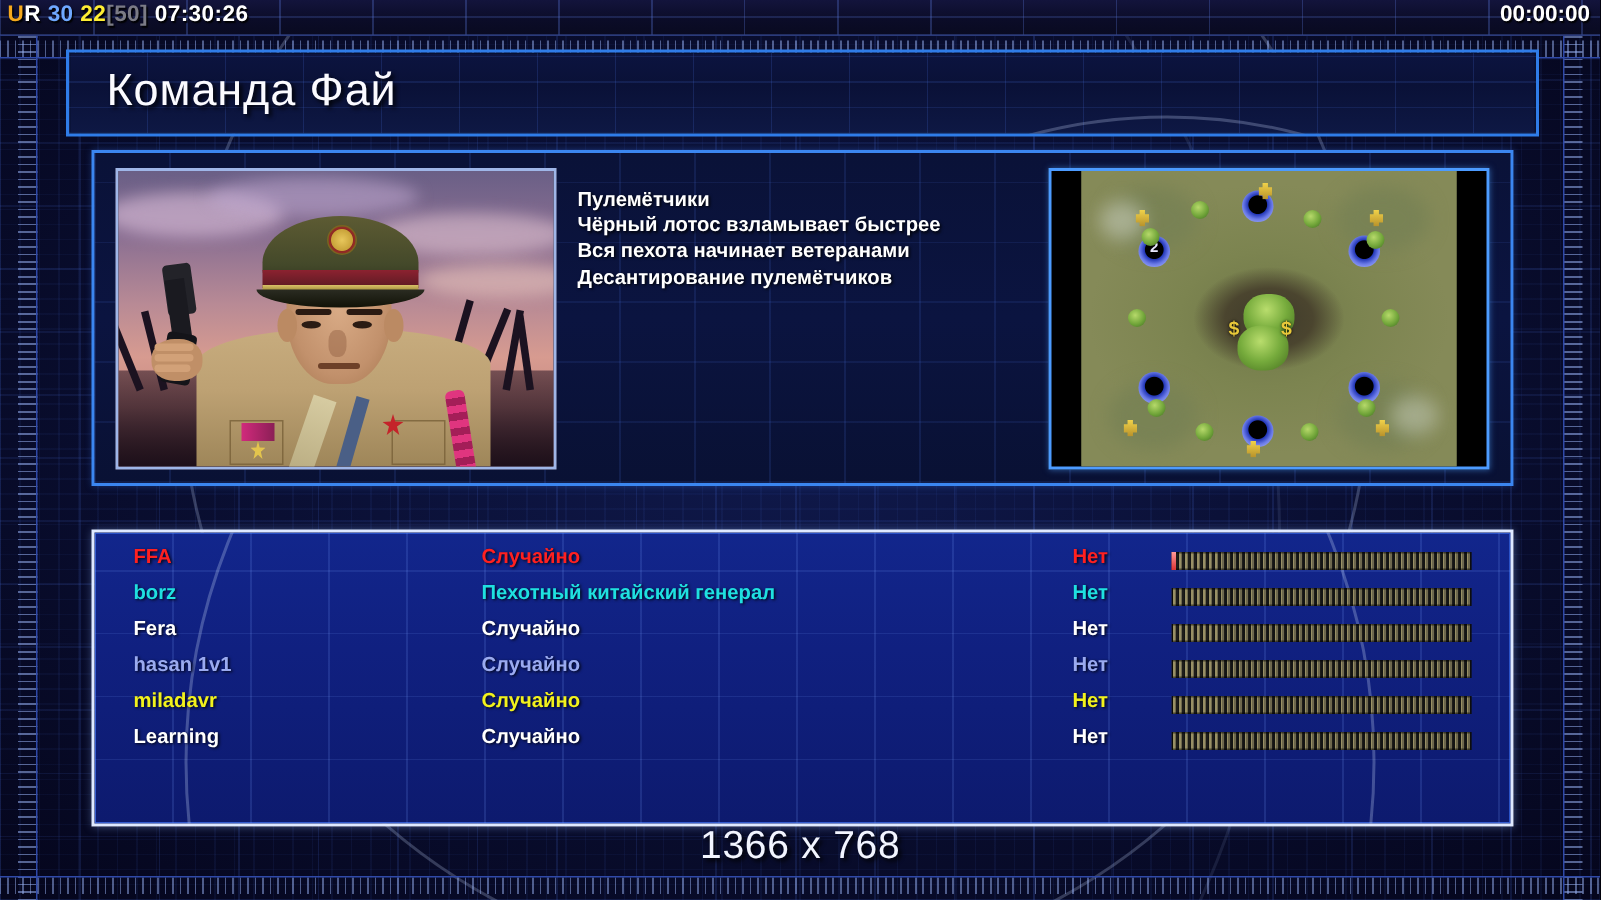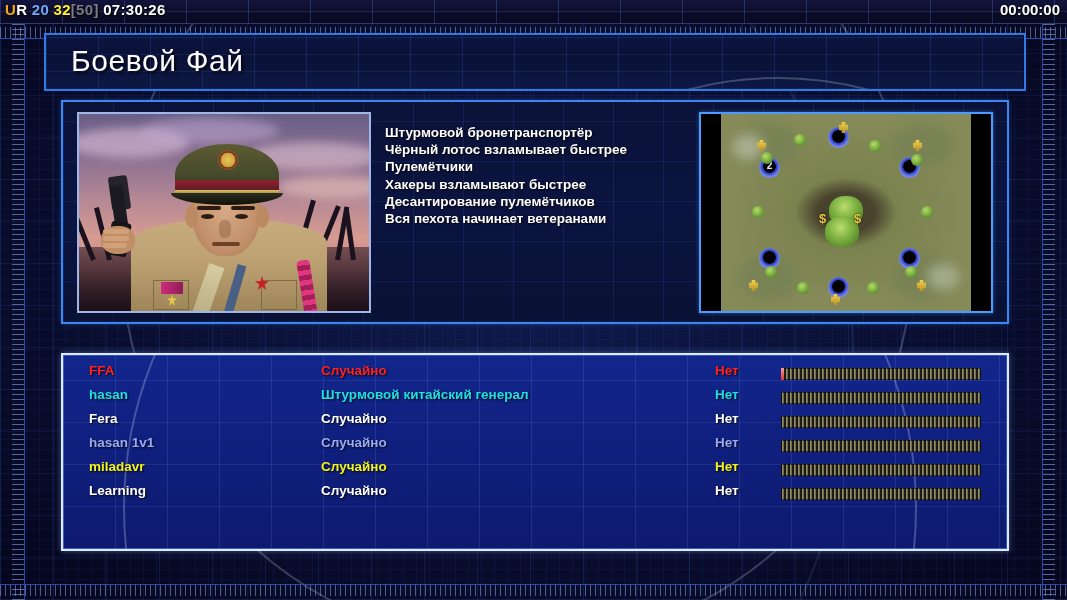--- a/index.html
+++ b/index.html
@@ -220,22 +220,22 @@
 </head>
 <body>
 
 <div id="screen">
 
   <div id="topbar">
     <div class="tbgrid"></div>
     <div class="tbline"></div>
     <div class="tb-left">
       <span class="c-u">U</span><span class="c-r">R</span>
-      <span class="c-n1">20</span>
-      <span class="c-n2">32</span><span class="c-brk">[50]</span>
+      <span class="c-n1">30</span>
+      <span class="c-n2">22</span><span class="c-brk">[50]</span>
       <span class="c-time">07:30:26</span>
     </div>
     <div class="tb-right">00:00:00</div>
   </div>
 
   <div id="bg">
     <div class="grid"></div>
     <div class="grid2"></div>
     <div class="arc a2"></div>
     <div class="arc a1"></div>
@@ -247,21 +247,21 @@
     <div class="edge-line" style="right:24px;top:0;bottom:0;width:1px;"></div>
     <div class="edge-line" style="left:0;right:0;top:14px;height:1px;"></div>
     <div class="edge-line" style="left:0;right:0;bottom:15px;height:1px;"></div>
   </div>
 
   <div id="frame">
 
     <div id="titlebar">
       <div class="tgrid"></div>
       <div class="tarc"></div>
-      <div id="page-title">Боевой Фай</div>
+      <div id="page-title">Команда Фай</div>
     </div>
 
     <div id="contentpanel">
       <div class="cgrid"></div>
 
       <div id="portrait">
         <div class="pt-sky"></div>
         <div class="pt-cloud" style="left:-10px;top:14px;width:120px;height:30px;background:rgba(230,200,225,.55);"></div>
         <div class="pt-cloud" style="left:60px;top:4px;width:140px;height:26px;background:rgba(200,175,215,.5);"></div>
         <div class="pt-cloud" style="left:170px;top:28px;width:130px;height:28px;background:rgba(240,210,220,.5);"></div>
@@ -304,26 +304,24 @@
 
         <div class="pt-sash"></div>
         <div class="pt-sash2"></div>
         <div class="pt-cord"></div>
         <div class="pt-medal"></div>
         <div class="pt-medal2"></div>
         <div class="pt-star"></div>
       </div>
 
       <div id="abilities">
-        <div class="ability">Штурмовой бронетранспортёр</div>
+        <div class="ability">Пулемётчики</div>
         <div class="ability">Чёрный лотос взламывает быстрее</div>
-        <div class="ability">Пулемётчики</div>
-        <div class="ability">Хакеры взламывают быстрее</div>
+        <div class="ability">Вся пехота начинает ветеранами</div>
         <div class="ability">Десантирование пулемётчиков</div>
-        <div class="ability">Вся пехота начинает ветеранами</div>
       </div>
 
       <div id="mappreview">
         <div id="mapimg">
           <div class="mzone" style="left:18px;top:10px;width:60px;height:44px;background:rgba(120,130,84,.9);"></div>
           <div class="mzone" style="left:170px;top:10px;width:62px;height:44px;background:rgba(120,130,84,.9);"></div>
           <div class="mzone" style="left:18px;top:140px;width:60px;height:46px;background:rgba(120,130,84,.9);"></div>
           <div class="mzone" style="left:170px;top:140px;width:62px;height:46px;background:rgba(120,130,84,.9);"></div>
           <div class="mzone" style="left:12px;top:20px;width:30px;height:26px;background:rgba(215,220,205,.5);"></div>
           <div class="mzone" style="left:206px;top:150px;width:32px;height:26px;background:rgba(215,220,205,.45);"></div>
@@ -371,22 +369,22 @@
           <div class="prow" style="top: 8px;">
             <div class="pname" style="color: rgb(255, 32, 32);">FFA</div>
             <div class="parmy" style="color: rgb(255, 32, 32);">Случайно</div>
             <div class="pteam" style="color: rgb(255, 32, 32);">Нет</div>
             <div class="pbarwrap">
               <div class="pbar" style="width: 100%;"></div>
               <div class="pbar-tick"></div>
             </div>
           </div>
           <div class="prow" style="top: 32px;">
-            <div class="pname" style="color: rgb(31, 224, 224);">hasan</div>
-            <div class="parmy" style="color: rgb(31, 224, 224);">Штурмовой китайский генерал</div>
+            <div class="pname" style="color: rgb(31, 224, 224);">borz</div>
+            <div class="parmy" style="color: rgb(31, 224, 224);">Пехотный китайский генерал</div>
             <div class="pteam" style="color: rgb(31, 224, 224);">Нет</div>
             <div class="pbarwrap">
               <div class="pbar" style="width: 100%;"></div>
             </div>
           </div>
           <div class="prow" style="top: 56px;">
             <div class="pname" style="color: rgb(255, 255, 255);">Fera</div>
             <div class="parmy" style="color: rgb(255, 255, 255);">Случайно</div>
             <div class="pteam" style="color: rgb(255, 255, 255);">Нет</div>
             <div class="pbarwrap">
@@ -414,13 +412,14 @@
             <div class="parmy" style="color: rgb(255, 255, 255);">Случайно</div>
             <div class="pteam" style="color: rgb(255, 255, 255);">Нет</div>
             <div class="pbarwrap">
               <div class="pbar" style="width: 100%;"></div>
             </div>
           </div>
         </div>
     </div>
   </div>
 
+  <div id="reslabel">1366 x 768</div>
 </div>
 
 </body></html>

